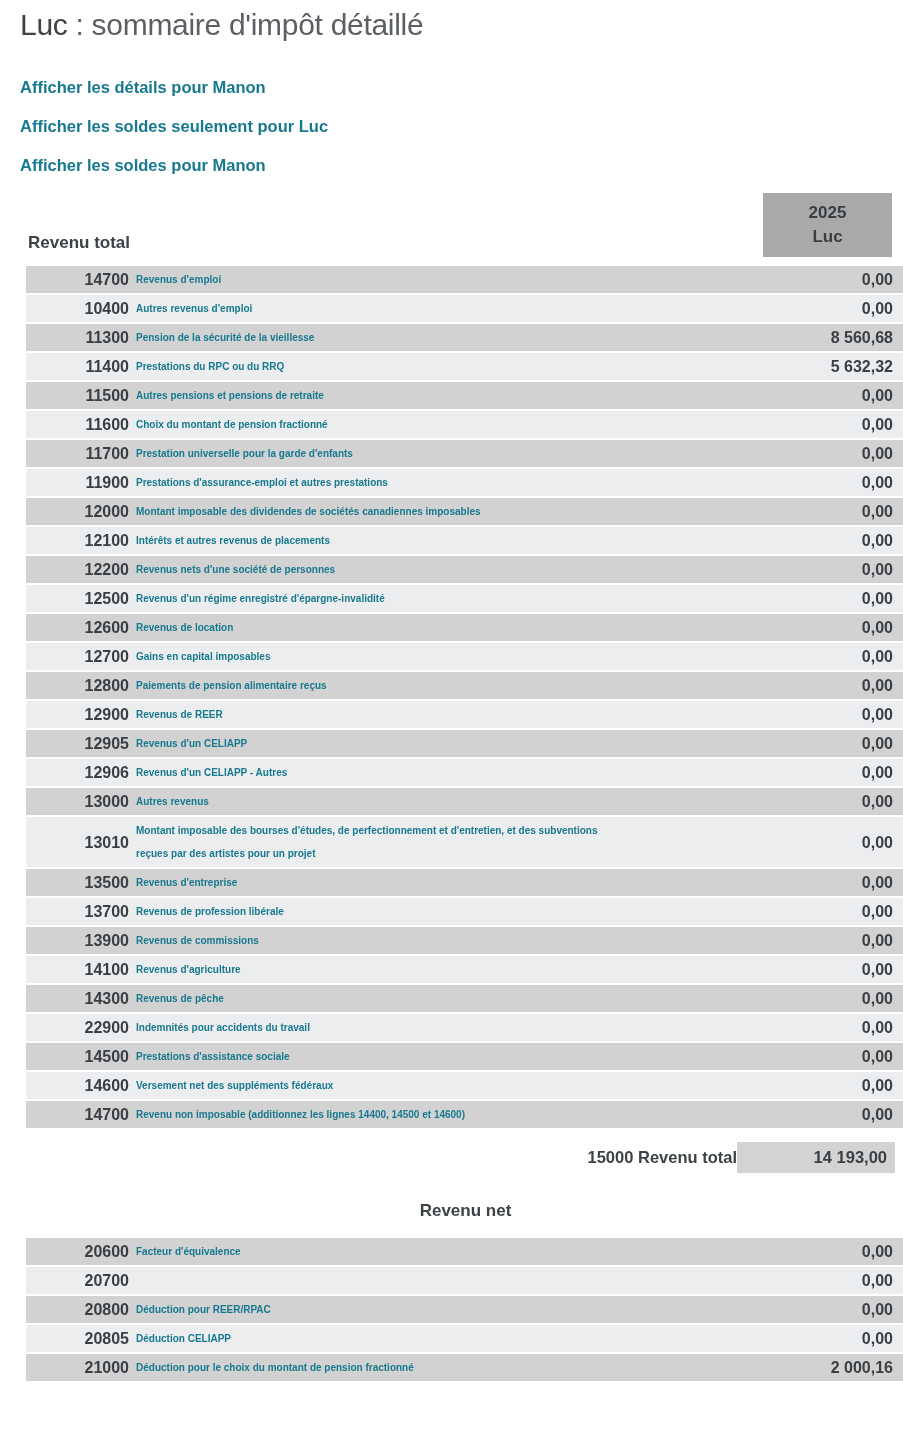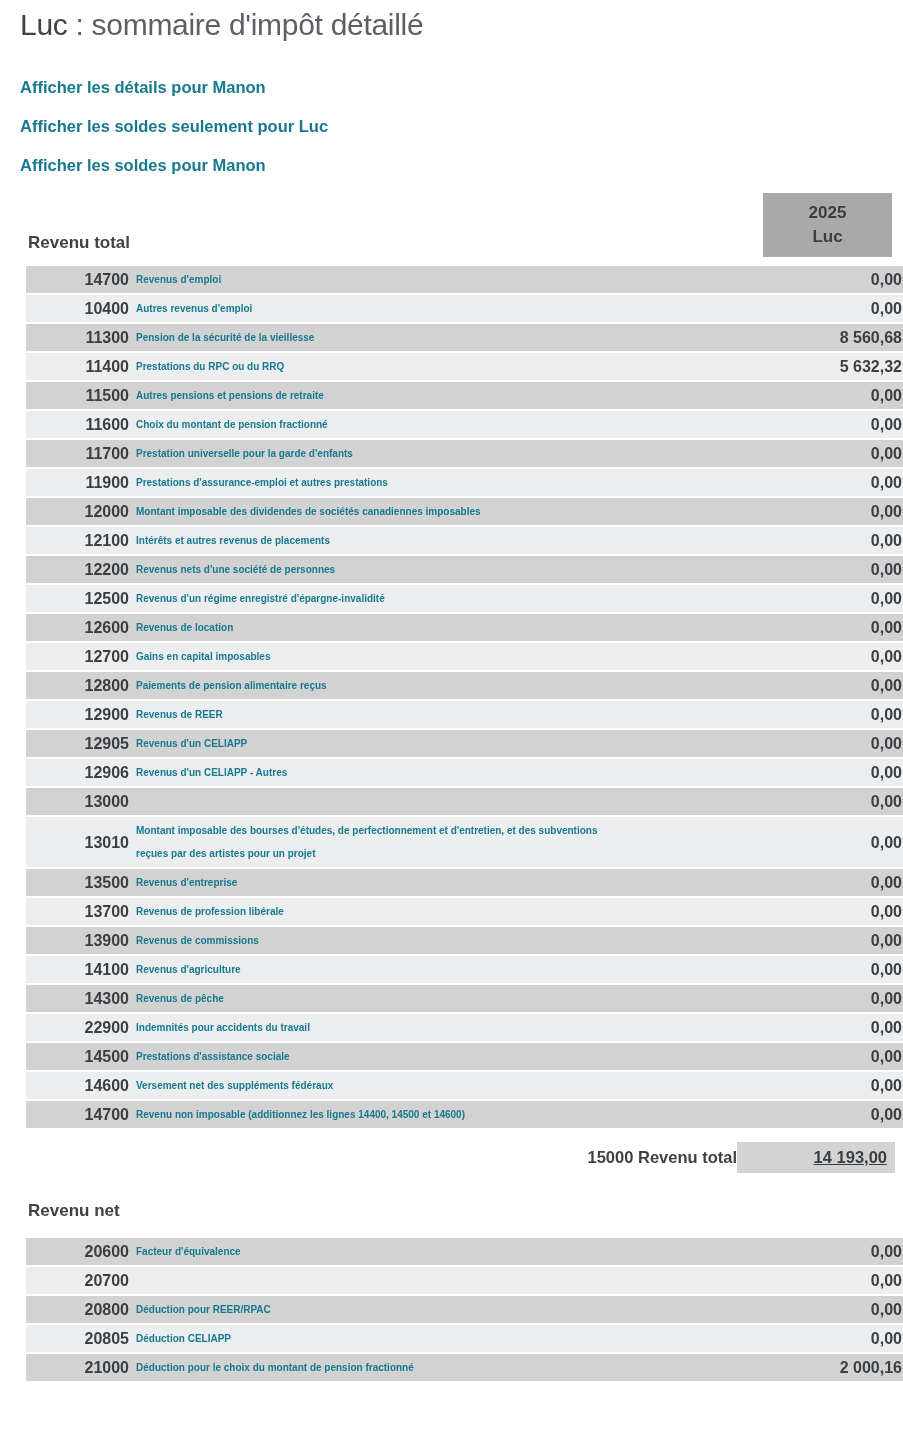--- a/index.html
+++ b/index.html
@@ -47,38 +47,38 @@
   .row.light{background:var(--row-light);}
   .num{
     flex:0 0 103px;text-align:right;font-size:16px;font-weight:700;
     color:#3a3f44;line-height:23px;
   }
   .label{
     flex:0 0 497px;padding-left:7px;font-size:10px;font-weight:700;
     color:var(--teal);line-height:23px;
   }
   .value{
-    flex:1;text-align:right;padding-right:1px;font-size:16px;
+    flex:1;text-align:right;padding-right:10px;font-size:16px;
     font-weight:700;color:#3a3f44;line-height:23px;
   }
   .total-row{
     display:flex;justify-content:flex-end;align-items:flex-end;margin-top:14px;
   }
   .total-label{
     align-self:center;font-size:16.5px;font-weight:700;color:var(--dark);
   }
   .total-box{
     width:158px;margin-right:8px;background:var(--totalbox-bg);
     text-align:right;padding:6px 8px 6px 0;font-size:16.5px;font-weight:700;
     color:#3a3f44;
-    text-decoration:underline;
   }
   .heading-net{
     margin:28px 0 0 28px;font-size:17px;font-weight:700;color:var(--dark);
     line-height:20px;
+    text-align:center;
   }
   .rows.second{margin-top:17px;}
 </style>
 </head>
 <body>
 
 <div class="page">
 
   <h1><span>Luc</span> <span class="title-rest">: sommaire d'impôt détaillé</span></h1>
 
@@ -182,20 +182,21 @@
         <span class="label">Revenus d'un CELIAPP</span>
         <span class="value">0,00</span>
       </div>
       <div class="row light">
         <span class="num">12906</span>
         <span class="label">Revenus d'un CELIAPP - Autres</span>
         <span class="value">0,00</span>
       </div>
       <div class="row dark">
         <span class="num">13000</span>
+        <span class="label">Autres revenus</span>
         <span class="value">0,00</span>
       </div>
       <div class="row light">
         <span class="num">13010</span>
         <span class="label">Montant imposable des bourses d'études, de perfectionnement et d'entretien, et des subventions reçues par des artistes pour un projet</span>
         <span class="value">0,00</span>
       </div>
       <div class="row dark">
         <span class="num">13500</span>
         <span class="label">Revenus d'entreprise</span>

